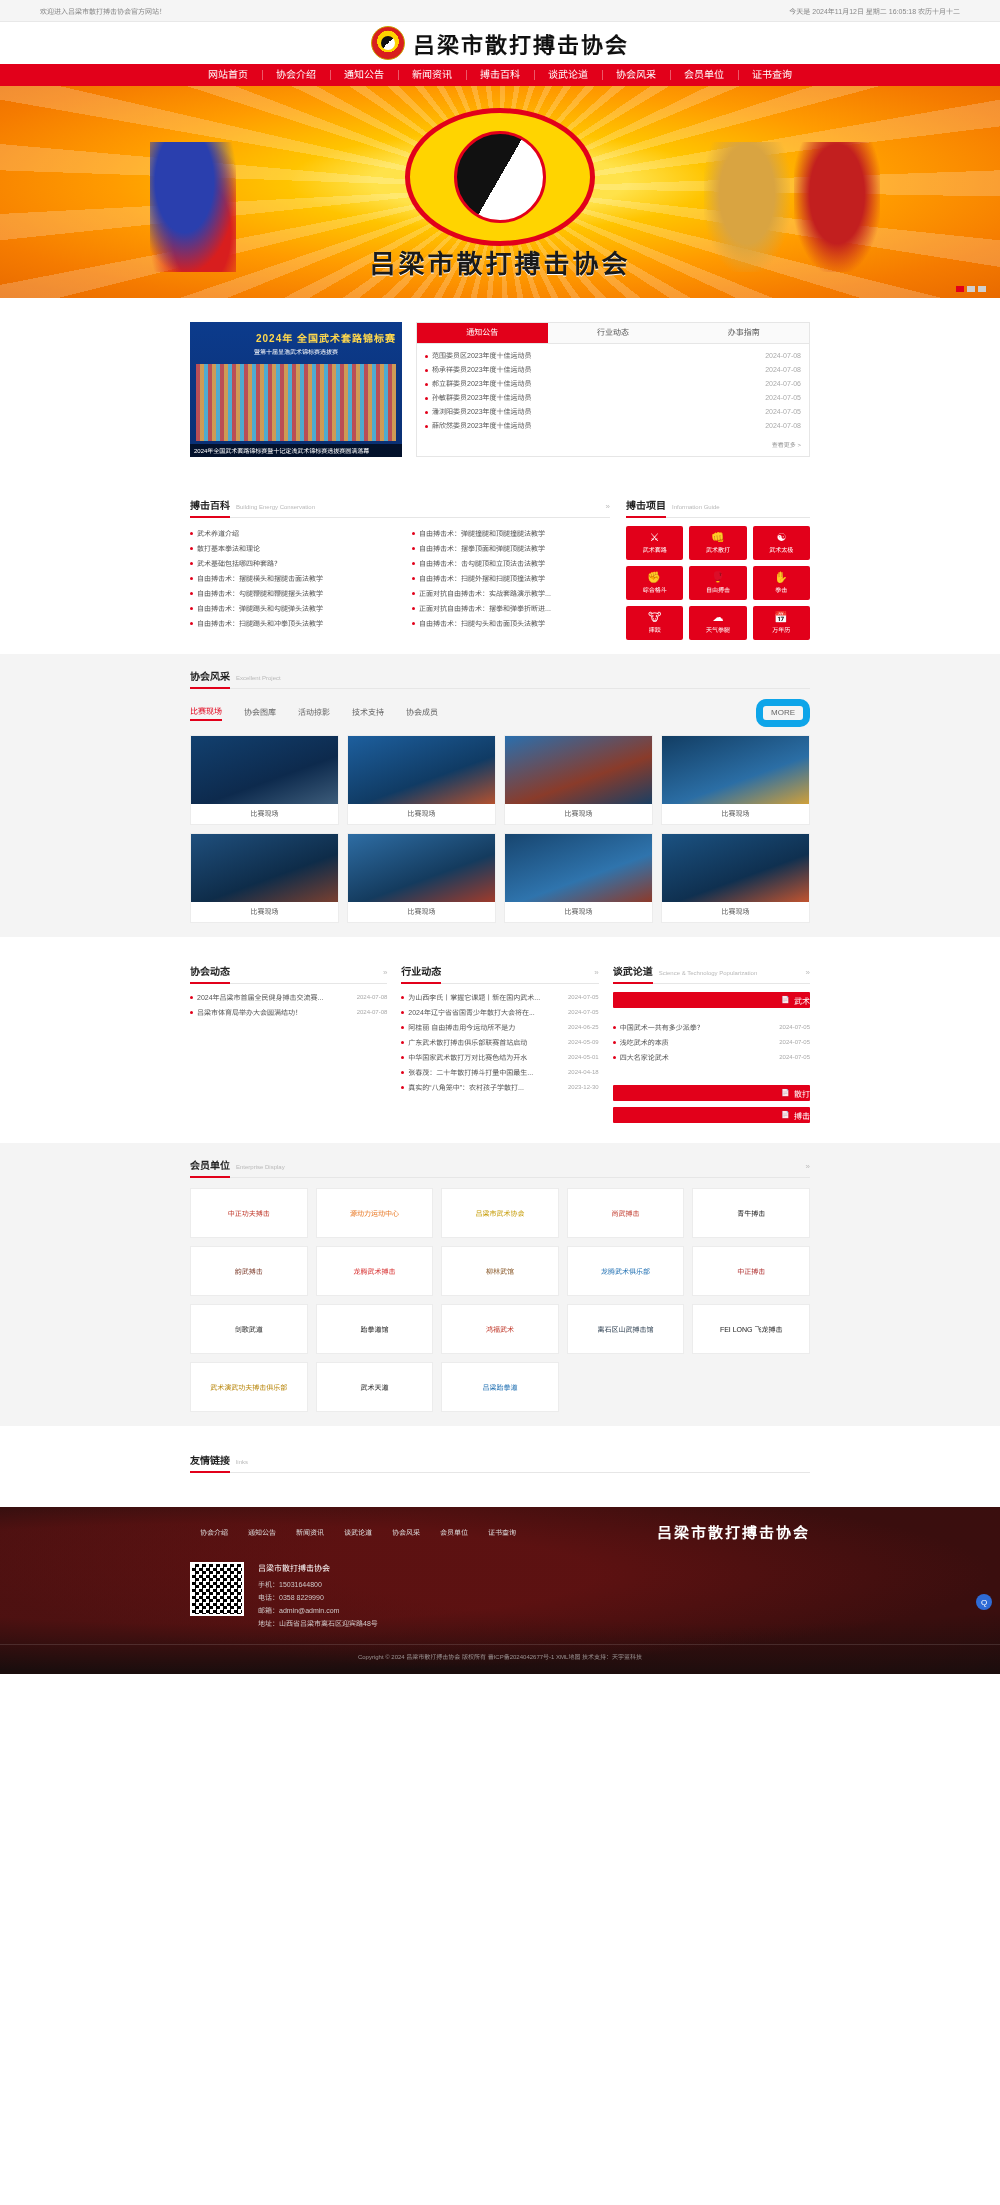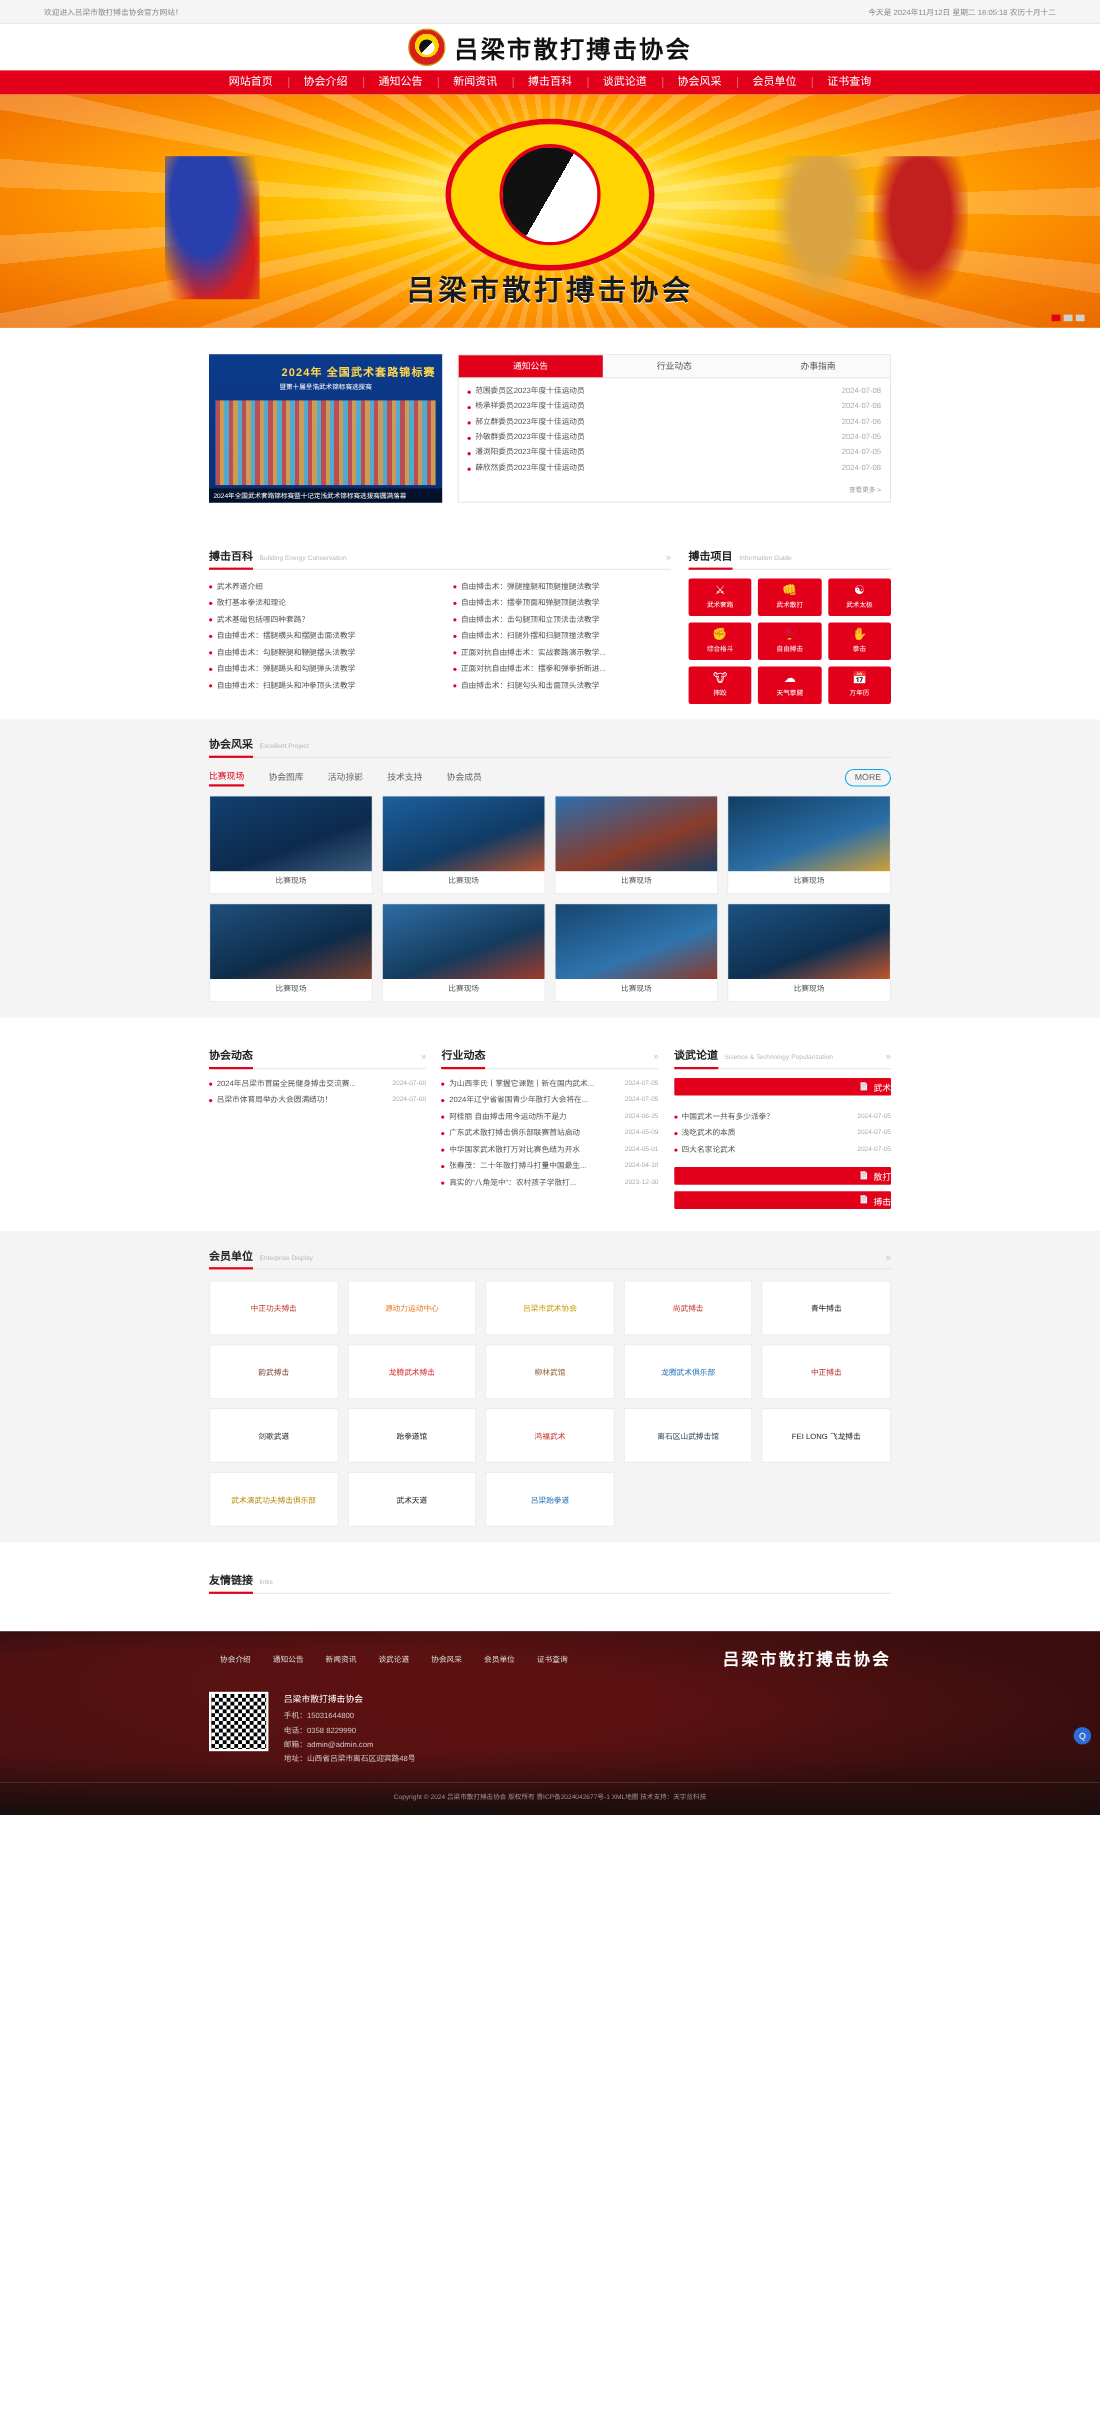--- a/index.html
+++ b/index.html
@@ -234,21 +234,21 @@
   .proj .ic { font-size: 11px; line-height: 11px; }
   .proj .lb { font-size: 6px; }
 
   
   .gal-tabs { display: flex; align-items: center; gap: 22px; padding: 10px 0 8px; }
   .gal-tabs span {
     font-size: 8px; color: #666; cursor: pointer; padding-bottom: 3px;
   }
   .gal-tabs span.on { color: #e2001a; border-bottom: 2px solid #e2001a; }
   .gal-more {
-    margin-left: auto; border: 1px solid #0ea5e9; color: #e2001a;
+    margin-left: auto; border: 7px solid #0ea5e9; color: #e2001a;
     font-size: 6px; border-radius: 10px; padding: 2px 8px; cursor: pointer;
   }
   .gal-grid { display: grid; grid-template-columns: repeat(4, 1fr); gap: 8px; }
   .gal-card { background: #fff; border: 1px solid #ececec; }
   .gal-img { height: 68px; }
   .gal-cap { font-size: 7px; color: #555; text-align: center; line-height: 20px; }
 
   
   .three-col { display: flex; gap: 14px; padding-top: 12px; }
   .tc { flex: 1; }
@@ -679,21 +679,21 @@
                 <span class="dot"></span>
                 <span class="t">浅吃武术的本质</span>
                 <span class="d">2024-07-05</span>
               </li>
             <li>
                 <span class="dot"></span>
                 <span class="t">四大名家论武术</span>
                 <span class="d">2024-07-05</span>
               </li>
           </ul>
-          <div class="redbar" style="margin-top:8px">
+          <div class="redbar" style="margin-top:20px">
               <span class="bi">📄</span>
               <span>散打</span>
             </div>
           <div class="redbar">
               <span class="bi">📄</span>
               <span>搏击</span>
             </div>
         </div>
       </div>
     </div>

